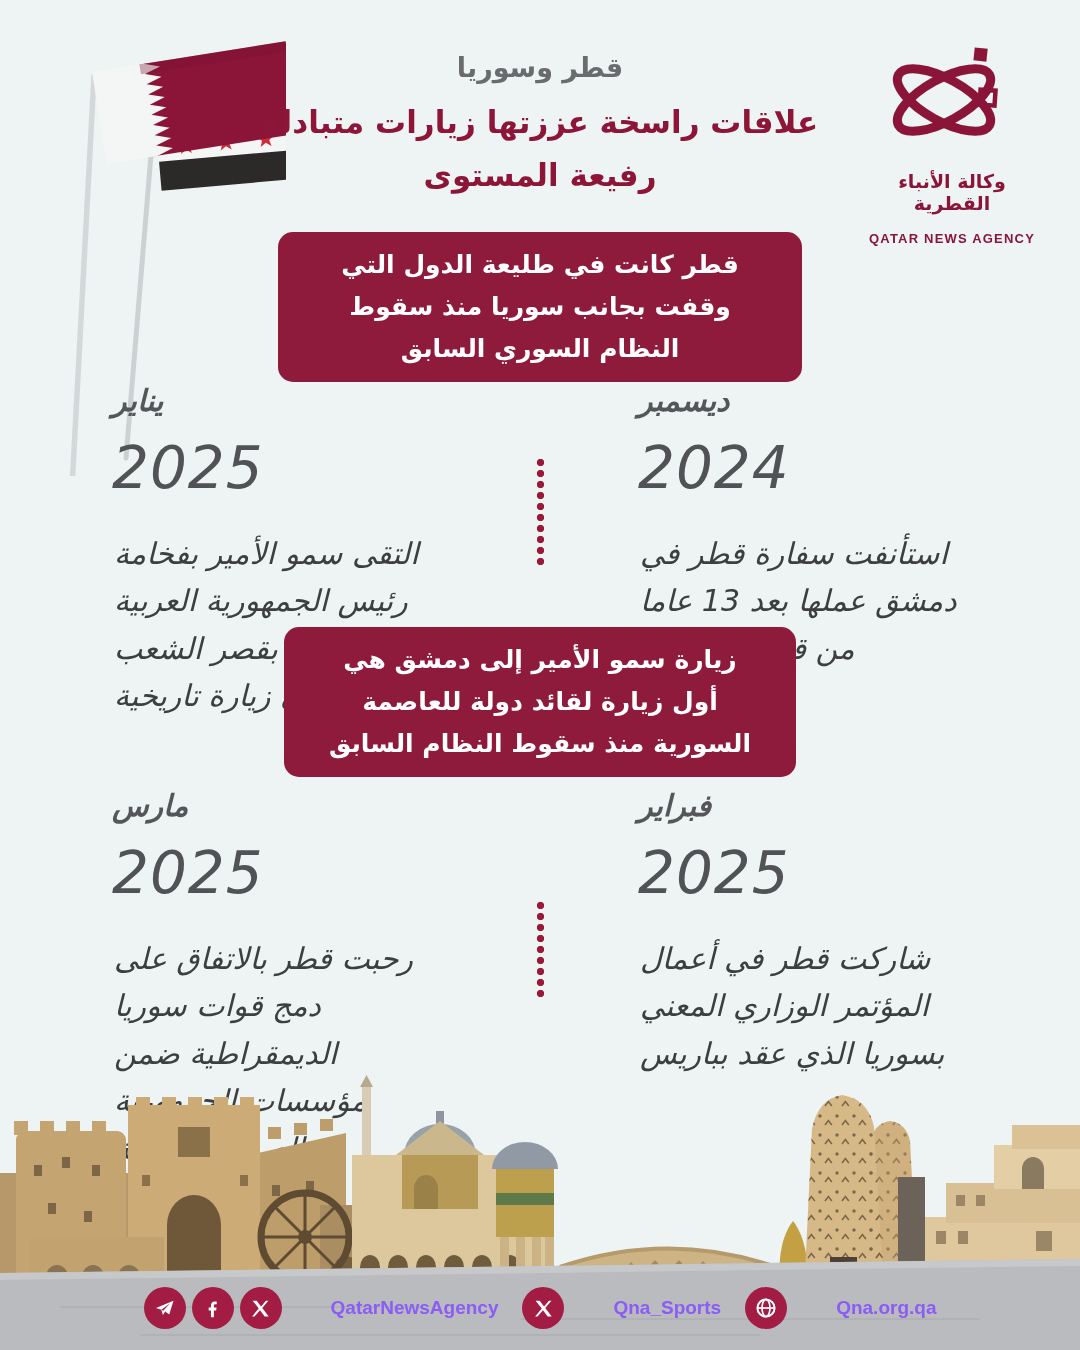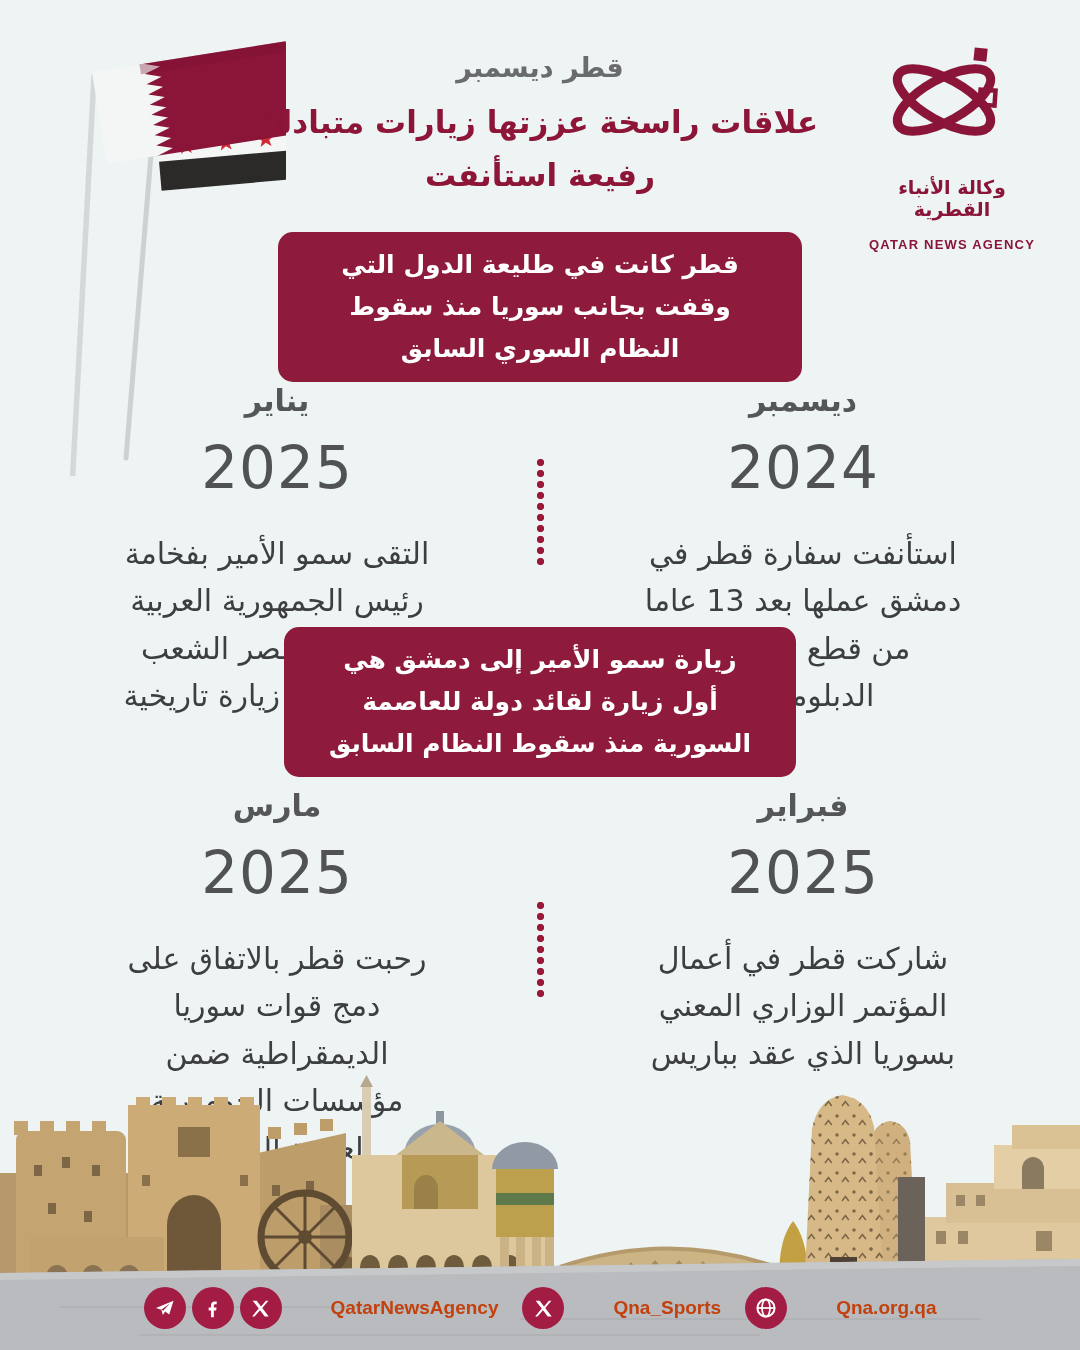--- a/index.html
+++ b/index.html
@@ -2,59 +2,59 @@
 <html lang="ar"><head>
 <meta charset="utf-8">
 <style>
   html,body{margin:0;padding:0;background:#d8dde0;}
   .canvas{position:relative;width:1080px;height:1350px;background:#edf4f3;overflow:hidden;
           font-family:"DejaVu Sans",sans-serif;margin:0 auto;}
 
   
   .flags{position:absolute;left:26px;top:26px;width:260px;height:450px;}
   .qna-logo{position:absolute;right:38px;top:44px;width:180px;height:150px;text-align:center;}
-  .qna-logo .ar{font-size:19px;font-weight:bold;color:#8a1538;direction:rtl;margin-top:16px;}
+  .qna-logo .ar{font-size:19px;font-weight:bold;color:#8a1538;direction:rtl;margin-top:10px;}
   .qna-logo .en{font-family:"Liberation Sans",sans-serif;font-size:13px;font-weight:bold;
                 color:#8a1538;letter-spacing:1.2px;margin-top:17px;}
   .header-text{position:absolute;left:260px;top:52px;width:560px;text-align:center;direction:rtl;}
   .kicker{font-size:27px;font-weight:bold;color:#6a6b6e;margin-bottom:13px;}
   .main-title{font-size:31px;font-weight:bold;color:#8c1538;line-height:1.7;}
 
   
   .banner{position:absolute;left:50%;transform:translateX(-50%);background:#8e1a3c;border-radius:15px;
           color:#ffffff;font-size:25px;font-weight:bold;text-align:center;line-height:1.68;
           display:flex;align-items:center;justify-content:center;direction:rtl;
           padding:12px 42px;box-sizing:border-box;}
   .banner1{top:232px;width:524px;min-height:98px;}
   .banner2{top:627px;width:512px;min-height:100px;}
 
   
   .t-row{position:absolute;left:0;width:1080px;display:grid;grid-template-columns:330px 1fr 330px;
          padding:0 112px;box-sizing:border-box;direction:rtl;}
   .row1{top:383px;}
   .row2{top:788px;}
-  .t-card{text-align:center;direction:rtl;}
+  .t-card{text-align:left;direction:rtl;font-style:italic;}
   .t-month{font-size:30px;font-weight:bold;color:#55565a;}
   .t-year{font-size:58px;color:#515256;margin-top:16px;letter-spacing:1px;}
   .t-text{font-size:30px;color:#3d3e40;line-height:1.58;margin-top:28px;padding:0 2px;}
   .dots{width:9px;margin:0 auto;
         background-image:radial-gradient(circle,#9b1838 3.4px,rgba(155,24,56,0) 3.9px);
         background-size:9px 11px;background-repeat:repeat-y;background-position:center top;}
   .dots1{height:112px;margin-top:74px;}
   .dots2{height:100px;margin-top:112px;}
 
   
   .skyline{position:absolute;left:0;bottom:0;width:1080px;height:315px;display:block;}
   .social{position:absolute;top:1287px;left:0;width:1080px;display:flex;justify-content:center;
           align-items:center;gap:24px;direction:ltr;}
   .s-group{display:flex;align-items:center;gap:9px;}
   .s-circles{display:flex;gap:6px;}
   .s-circle{width:42px;height:42px;border-radius:50%;background:#a31c44;
             display:flex;align-items:center;justify-content:center;}
-  .s-label{font-family:"Liberation Sans",sans-serif;font-weight:bold;font-size:19px;color:#c2410c;margin-left:40px;}
+  .s-label{font-family:"Liberation Sans",sans-serif;font-weight:bold;font-size:19px;color:#8b5cf6;margin-left:40px;}
 </style>
 </head>
 <body>
 
 <div class="canvas">
 
   <svg class="flags" viewBox="0 0 260 450">
 
     <line x1="130" y1="68" x2="100" y2="432" stroke="#cdd1d4" stroke-width="5" stroke-linecap="round"></line>
     <line x1="68" y1="50" x2="46" y2="462" stroke="#d4d8da" stroke-width="5.5" stroke-linecap="round"></line>
@@ -84,24 +84,24 @@
         <ellipse rx="52" ry="21" stroke-width="9" transform="rotate(29)"></ellipse>
         <rect x="30" y="-52" width="13" height="13" fill="#8a1538" stroke="none" transform="rotate(6 36 -45)"></rect>
         <rect x="36" y="-10" width="15" height="15" stroke-width="4.5" transform="rotate(4 43 -2)"></rect>
       </g>
     </svg>
     <div class="ar">وكالة الأنباء القطرية</div>
     <div class="en">QATAR NEWS AGENCY</div>
   </div>
 
   <div class="header-text">
-    <div class="kicker">قطر ديسمبر</div>
+    <div class="kicker">قطر وسوريا</div>
     <div class="main-title">
       <span>علاقات راسخة عززتها زيارات متبادلة</span><br>
-      <span>رفيعة استأنفت</span>
+      <span>رفيعة المستوى</span>
     </div>
   </div>
 
   <div class="banner banner1">
     <span>قطر كانت في طليعة الدول التي وقفت بجانب سوريا منذ سقوط النظام السوري السابق</span>
   </div>
 
   <div class="t-row row1">
     <div class="t-card">
       <div class="t-month">ديسمبر</div>

